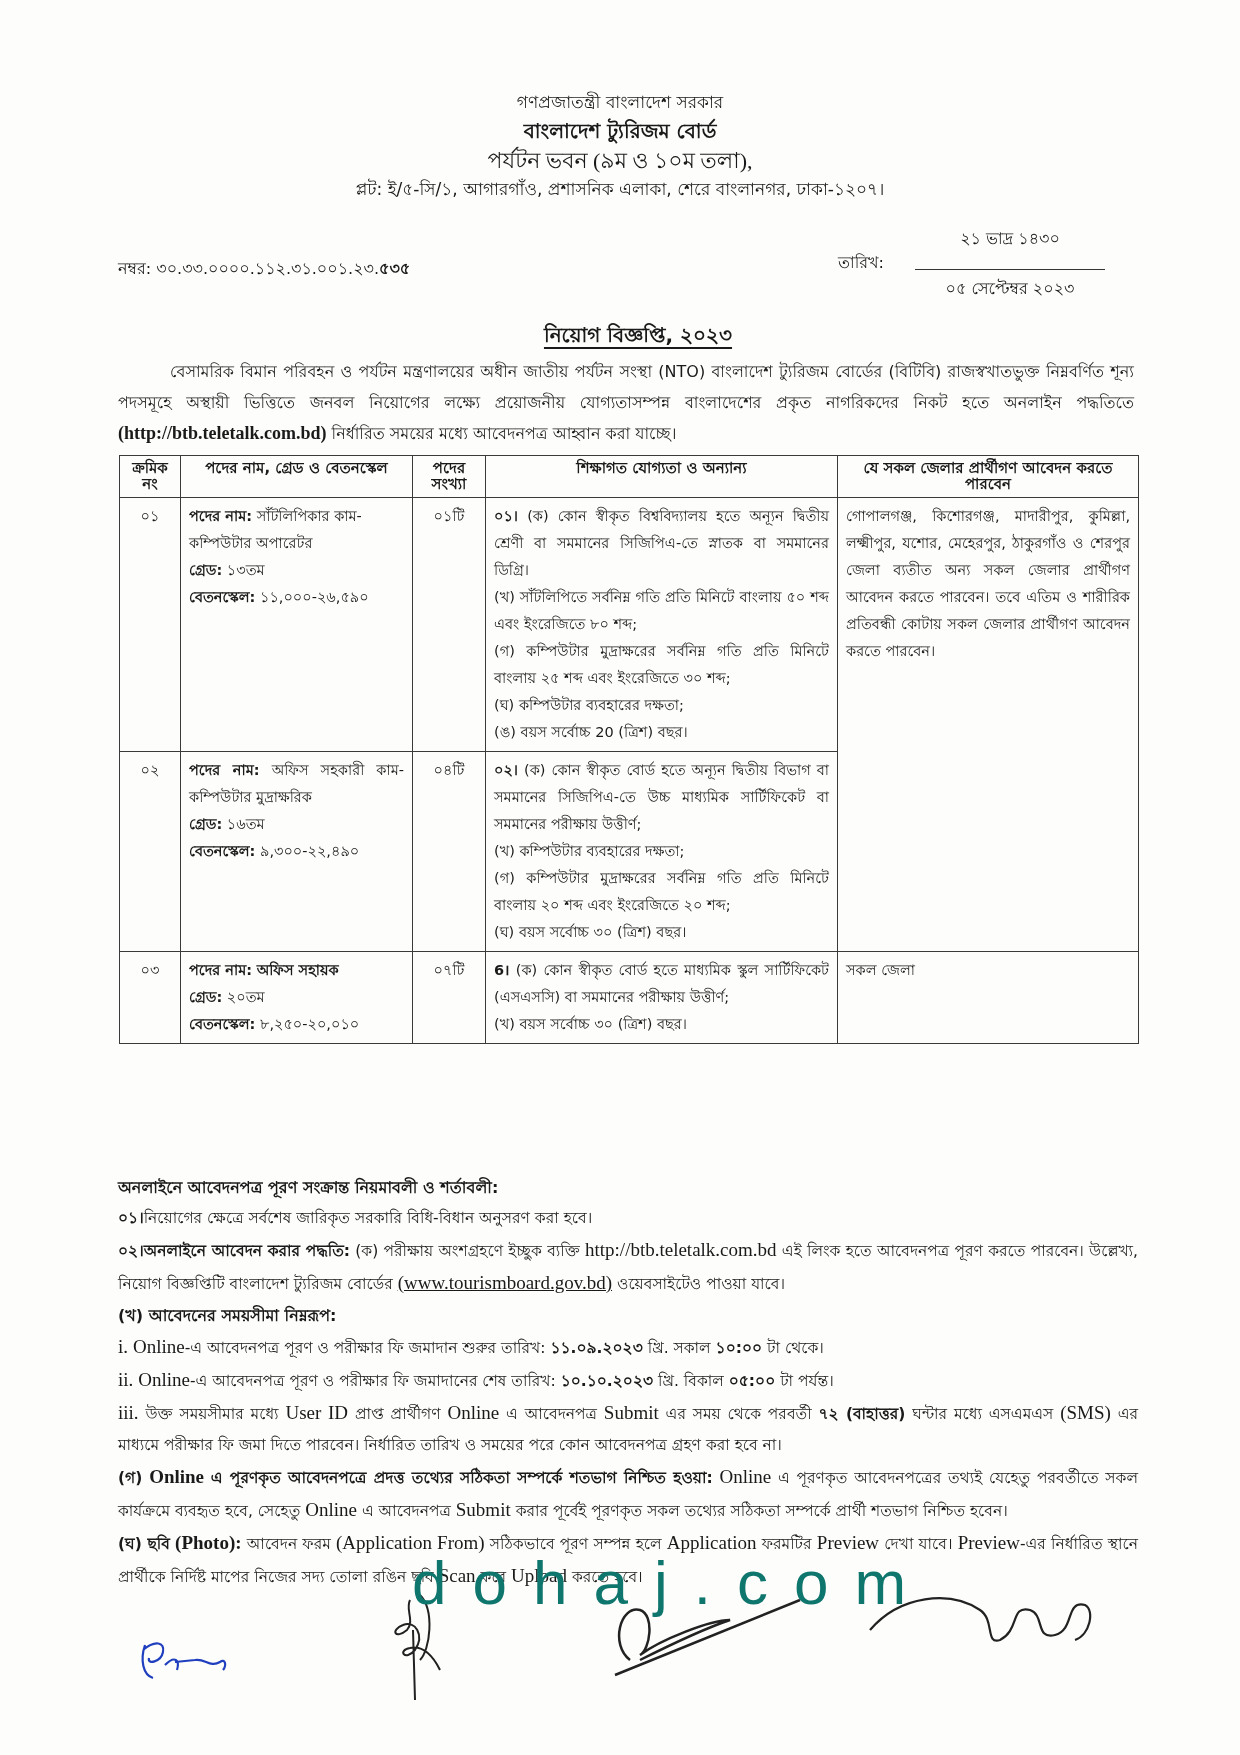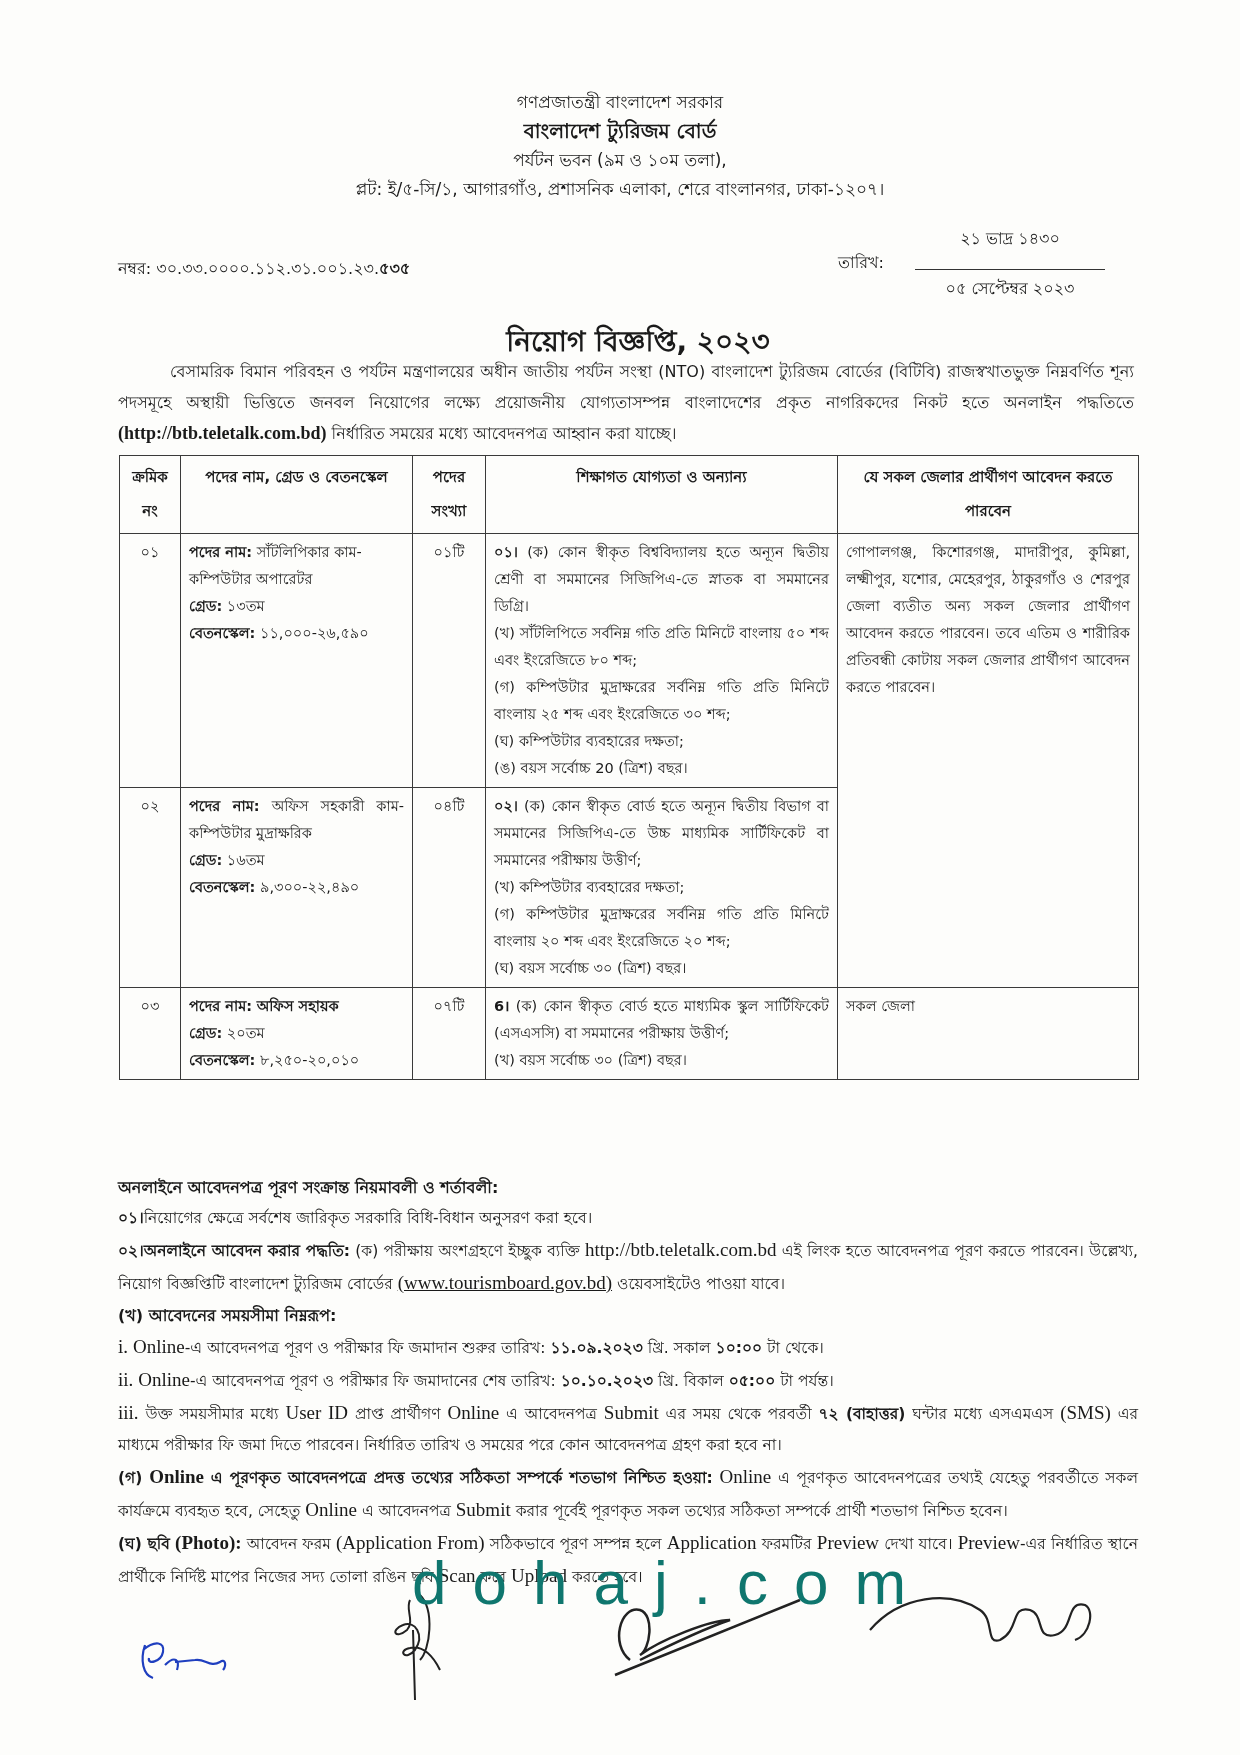--- a/index.html
+++ b/index.html
@@ -9,43 +9,43 @@
     color: #1a1a1a;
     background: #fdfdfb;
   }
   .page { position: absolute; left: 0; top: 0; width: 1240px; height: 1755px; }
 
   
   .letterhead { position: absolute; top: 88px; left: 0; width: 1240px; text-align: center; }
   .lh-line { line-height: 29px; font-size: 17px; }
   .lh-gov { font-size: 17px; }
   .lh-org { font-size: 20px; font-weight: bold; }
-  .lh-bldg { font-size: 17px; }
+  .lh-bldg { font-size: 22px; font-family: Liberation Serif, serif; }
   .lh-addr { font-size: 17px; }
 
   
   .memo-no { position: absolute; left: 118px; top: 256px; font-size: 16px; }
   .memo-no b { font-weight: bold; }
   .date-label { position: absolute; left: 838px; top: 250px; font-size: 16px; }
   .date-block { position: absolute; left: 915px; top: 226px; width: 190px; text-align: center; font-size: 16px; }
   .date-bangla { padding-bottom: 16px; border-bottom: 1.5px solid #333; }
   .date-greg { padding-top: 6px; }
 
   
   .title { position: absolute; top: 320px; left: 0; width: 1240px; text-align: center; }
-  .title span { font-size: 28px; font-weight: bold; text-underline-offset: 5px; margin-left: 36px; }
+  .title span { font-size: 20px; font-weight: bold; text-decoration: underline; text-underline-offset: 5px; margin-left: 36px; }
 
   
   .intro { position: absolute; left: 118px; top: 356px; width: 1016px; font-size: 16px; line-height: 31px; text-align: justify; text-indent: 52px; }
   .intro .url { font-family: "Liberation Serif", serif; font-weight: bold; font-size: 18px; }
 
   
   table.posts { position: absolute; left: 119px; top: 455px; width: 1020px; border-collapse: collapse; font-size: 14.5px; }
   table.posts th, table.posts td { border: 1.3px solid #3a3a3a; vertical-align: top; padding: 5px 8px; line-height: 27px; }
-  table.posts th { font-weight: bold; text-align: center; font-size: 15px; line-height: 34px; padding-top: 4px; }
+  table.posts th { font-weight: bold; text-align: center; font-size: 15px; line-height: 16px; padding-top: 4px; }
   .c-sl { width: 44px; text-align: center; }
   .c-name { width: 215px; }
   .c-count { width: 56px; text-align: center; }
   .c-qual { width: 335px; text-align: justify; }
   .c-dist { text-align: justify; }
   .lbl { font-weight: bold; }
   .qual-line { display: block; }
   .center { }
 
   

